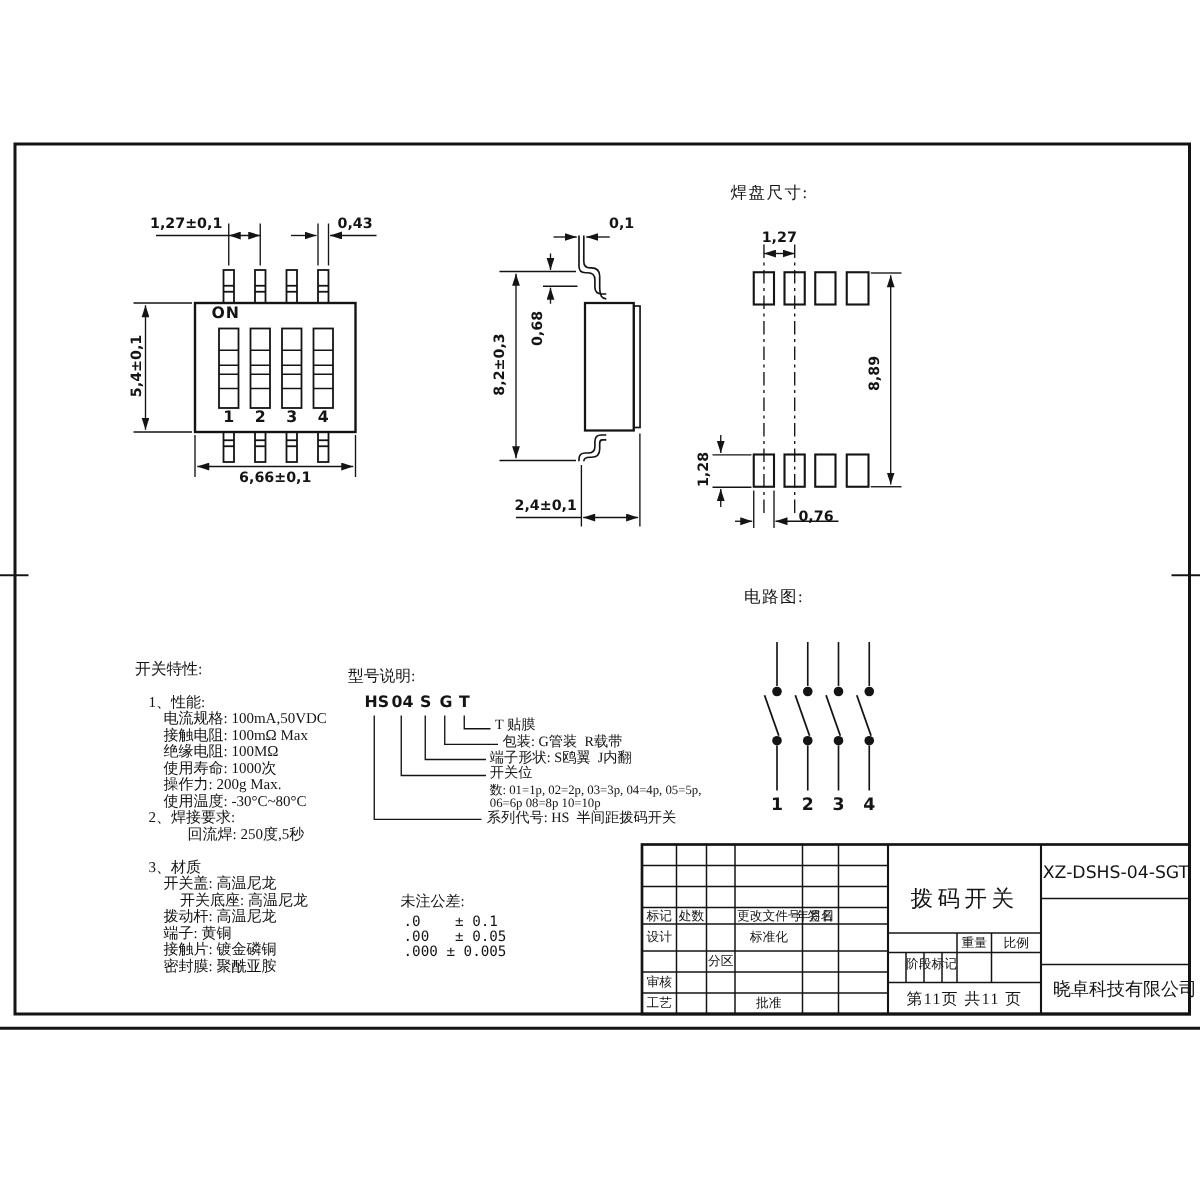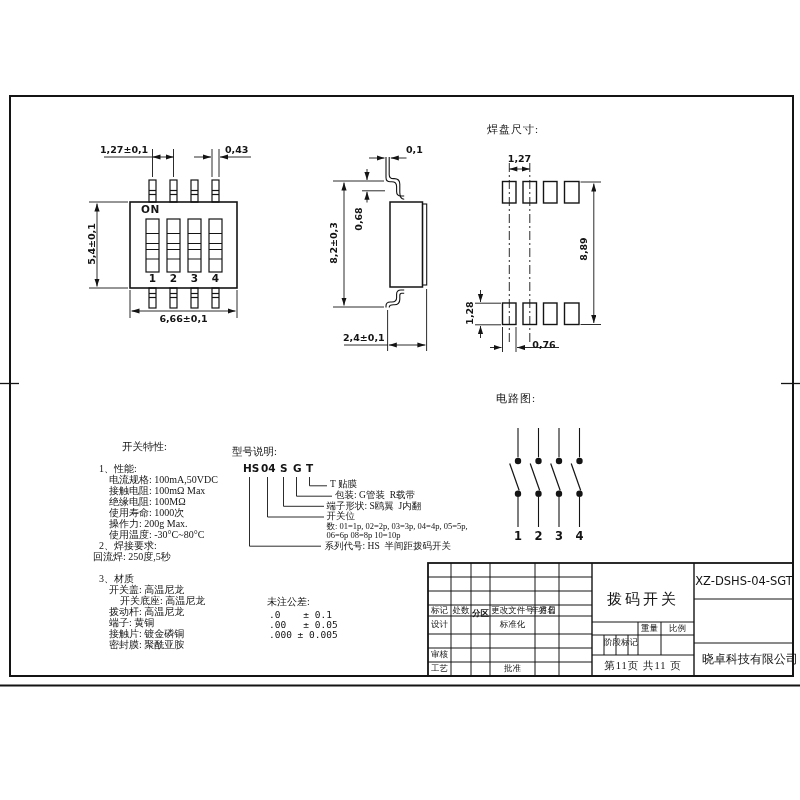--- a/index.html
+++ b/index.html
@@ -260,30 +260,30 @@
 <div class="t dim rt" style="left:558.5px;top:244px;">8,89</div>
 <div class="t dim rt" style="left:444.5px;top:307.5px;">1,28</div>
 <div class="t dim" style="left:530px;top:340px;width:28px;text-align:center;">0,76</div>
 
 <div class="t sec-title" style="left:496px;top:393px;">电路图:</div>
 <div class="t num" style="left:512px;top:529.5px;width:12px;text-align:center;font-size:11.5px;">1</div>
 <div class="t num" style="left:532.5px;top:529.5px;width:12px;text-align:center;font-size:11.5px;">2</div>
 <div class="t num" style="left:553px;top:529.5px;width:12px;text-align:center;font-size:11.5px;">3</div>
 <div class="t num" style="left:573.5px;top:529.5px;width:12px;text-align:center;font-size:11.5px;">4</div>
 
-<div class="t cjk" style="left:90px;top:441px;font-size:10.5px;margin-left:32px;">开关特性:</div>
+<div class="t cjk" style="left:90px;top:441px;font-size:10.5px;">开关特性:</div>
 <div class="t cjk" style="left:99px;top:464px;">1、性能:</div>
 <div class="t cjk" style="left:109px;top:475px;">电流规格: 100mA,50VDC</div>
 <div class="t cjk" style="left:109px;top:486px;">接触电阻: 100mΩ Max</div>
 <div class="t cjk" style="left:109px;top:497px;">绝缘电阻: 100MΩ</div>
 <div class="t cjk" style="left:109px;top:508px;">使用寿命: 1000次</div>
 <div class="t cjk" style="left:109px;top:519px;">操作力: 200g Max.</div>
 <div class="t cjk" style="left:109px;top:530px;">使用温度: -30°C~80°C</div>
 <div class="t cjk" style="left:99px;top:541px;">2、焊接要求:</div>
-<div class="t cjk" style="left:93px;top:552px;">回流焊: 250度,5秒</div>
+<div class="t cjk" style="left:125px;top:552px;">回流焊: 250度,5秒</div>
 <div class="t cjk" style="left:99px;top:574px;">3、材质</div>
 <div class="t cjk" style="left:109px;top:585px;">开关盖: 高温尼龙</div>
 <div class="t cjk" style="left:120px;top:596px;">开关底座: 高温尼龙</div>
 <div class="t cjk" style="left:109px;top:607px;">拨动杆: 高温尼龙</div>
 <div class="t cjk" style="left:109px;top:618px;">端子: 黄铜</div>
 <div class="t cjk" style="left:109px;top:629px;">接触片: 镀金磷铜</div>
 <div class="t cjk" style="left:109px;top:640px;">密封膜: 聚酰亚胺</div>
 
 <div class="t cjk" style="left:232px;top:446px;font-size:10.5px;">型号说明:</div>
 <div class="t code" style="left:243px;top:463px;">HS</div>
@@ -299,21 +299,21 @@
 <div class="t leg-s" style="left:326.5px;top:531px;">06=6p 08=8p 10=10p</div>
 <div class="t leg" style="left:324.5px;top:541.5px;">系列代号: HS  半间距拨码开关</div>
 
 <div class="t cjk" style="left:267px;top:597px;">未注公差:</div>
 <div class="t mono" style="left:269px;top:609.5px;font-size:9.5px;">.0    ± 0.1</div>
 <div class="t mono" style="left:269px;top:619.5px;font-size:9.5px;">.00   ± 0.05</div>
 <div class="t mono" style="left:269px;top:629.5px;font-size:9.5px;">.000 ± 0.005</div>
 
 <div class="cell tb" style="left:428px;top:605px;width:23px;height:11px;">标记</div>
 <div class="cell tb" style="left:451px;top:605px;width:20px;height:11px;">处数</div>
-<div class="cell tb" style="left:471px;top:605px;width:19px;height:17px;font-weight:bold;">分区</div>
+<div class="cell tb" style="left:471px;top:632px;width:19px;height:17px;">分区</div>
 <div class="cell tb" style="left:490px;top:605px;width:45px;height:11px;">更改文件号</div>
 <div class="cell tb" style="left:535px;top:605px;width:24px;height:11px;">签名</div>
 <div class="cell tb" style="left:527px;top:605px;width:33px;height:11px;">年月日</div>
 <div class="cell tb" style="left:428px;top:616px;width:23px;height:18px;">设计</div>
 <div class="cell tb" style="left:490px;top:616px;width:45px;height:18px;">标准化</div>
 <div class="cell tb" style="left:428px;top:648px;width:23px;height:14px;">审核</div>
 <div class="cell tb" style="left:428px;top:662px;width:23px;height:14px;">工艺</div>
 <div class="cell tb" style="left:490px;top:662px;width:45px;height:14px;">批准</div>
 <div class="cell tb" style="left:592px;top:636px;width:58px;height:13px;">阶段标记</div>
 <div class="cell tb" style="left:638px;top:622px;width:23px;height:13px;">重量</div>

